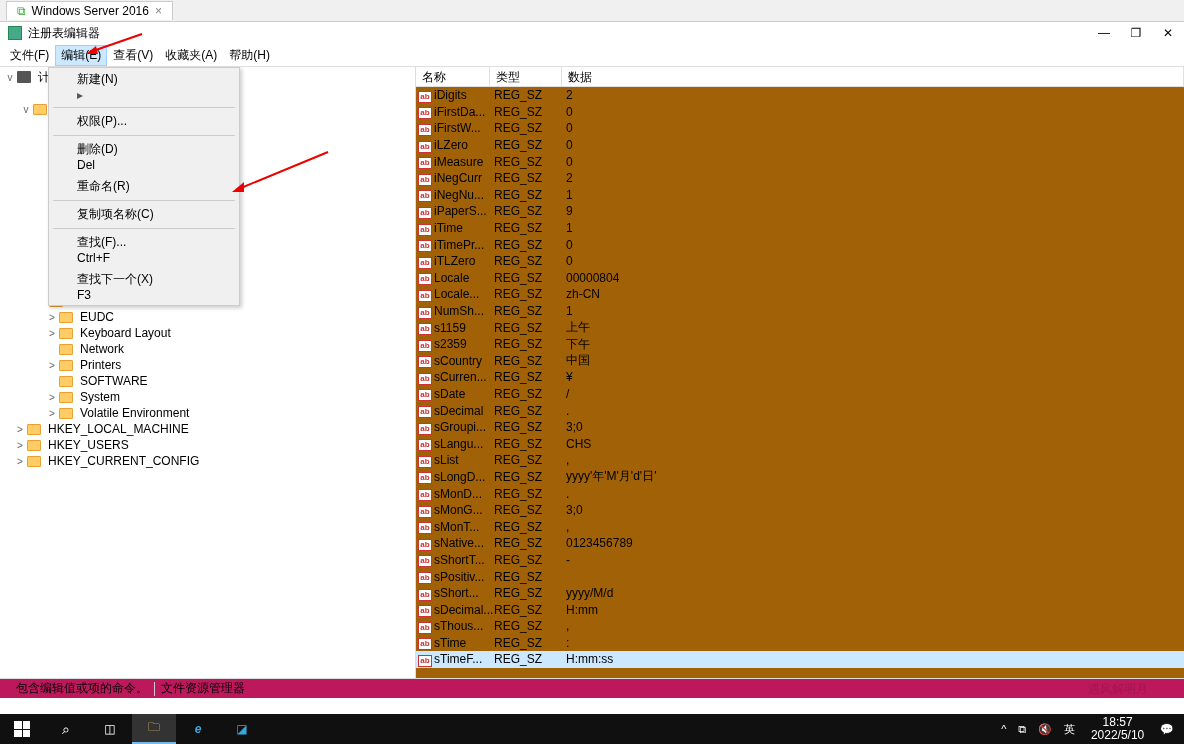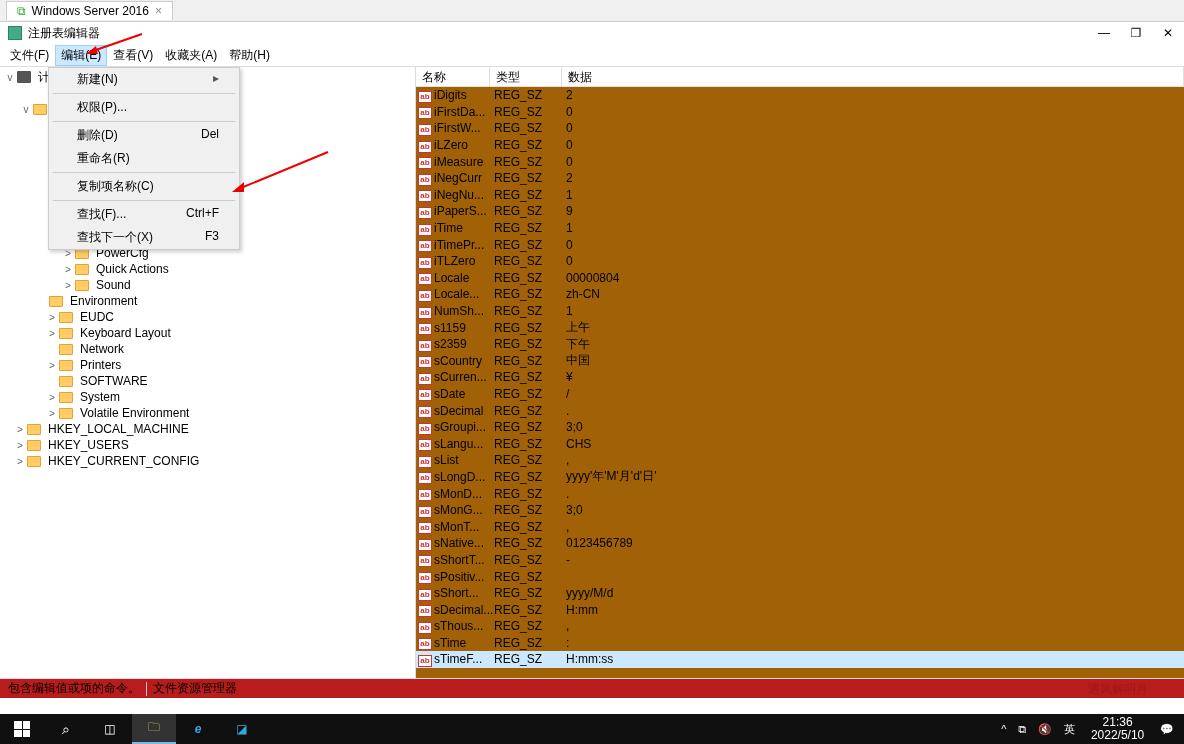--- a/index.html
+++ b/index.html
@@ -19,36 +19,36 @@
 .tree-panel { width: 416px; border-right: 1px solid #ddd; overflow: hidden; position: relative; }
 .tree-content { padding-top: 2px; }
 .tree-row { display: flex; align-items: center; height: 16px; padding-left: 4px; white-space: nowrap; cursor: pointer; }
 .tree-toggle { width: 12px; text-align: center; color: #666; font-size: 10px; }
 .tree-icon { width: 16px; height: 14px; margin-right: 4px; display: flex; align-items: center; justify-content: center; }
 .folder-icon { width: 14px; height: 11px; background: #fc6; border: 1px solid #e8a030; border-radius: 1px; }
 .computer-icon { width: 14px; height: 12px; background: #555; border-radius: 1px; }
 .tree-label { padding: 0 2px; }
 .tree-label.selected { background: #cce8ff; border: 1px solid #99d1ff; }
 .dropdown-menu { position: absolute; top: 0; left: 48px; width: 192px; background: #f0f0f0; border: 1px solid #ccc; box-shadow: 2px 2px 4px rgba(0,0,0,0.2); z-index: 100; }
-.dropdown-item { display: flex; justify-content: space-between; padding: 3px 20px 3px 28px; cursor: pointer; }
+.dropdown-item { display: flex; justify-content: space-between; padding: 3px 20px 3px 28px; cursor: pointer; flex-direction: column; }
 .dropdown-item .arrow { color: #555; }
 .dropdown-sep { height: 1px; background: #ccc; margin: 2px 4px; }
 .list-panel { flex: 1; overflow: hidden; background: #a16207; position: relative; }
 .list-header { display: flex; height: 20px; border-bottom: 1px solid #e0e0e0; background: #fff; }
 .list-header div { padding: 2px 6px; border-right: 1px solid #e0e0e0; }
 .col-name { width: 74px; } .col-type { width: 72px; } .col-data { flex: 1; }
 .list-body { height: 592px; overflow: hidden; }
 .list-row { display: flex; height: 16.6px; align-items: center; cursor: pointer; }
 .list-row.selected { background: #cce8ff; }
 .list-row .icon { width: 18px; text-align: center; }
 .ab-icon { display: inline-block; width: 14px; height: 12px; background: #fff; border: 1px solid #c33; font-size: 8px; line-height: 10px; text-align: center; color: #c33; font-weight: bold; }
 .list-row .name { width: 60px; overflow: hidden; text-overflow: ellipsis; white-space: nowrap; }
 .list-row .type { width: 72px; }
 .list-row .data { flex: 1; overflow: hidden; text-overflow: ellipsis; white-space: nowrap; }
-.status-bar { height: 20px; border-top: 1px solid #ddd; display: flex; align-items: center; padding-left: 8px; background: #b91c1c; }
+.status-bar { height: 20px; border-top: 1px solid #ddd; display: flex; align-items: center; padding-left: 16px; background: #be185d; }
 .status-sep { width: 1px; height: 14px; background: #ccc; margin: 0 6px; }
 .taskbar { position: absolute; bottom: 0; left: 0; right: 0; height: 30px; background: #101010; display: flex; align-items: center; color: #fff; }
 .taskbar-left { display: flex; align-items: center; height: 100%; }
 .taskbar-btn { width: 44px; height: 30px; display: flex; align-items: center; justify-content: center; cursor: pointer; }
 .start-icon { width: 16px; height: 16px; display: grid; grid-template-columns: 1fr 1fr; grid-template-rows: 1fr 1fr; gap: 1px; }
 .start-icon span { background: #fff; }
 .taskbar-right { margin-left: auto; display: flex; align-items: center; height: 100%; padding-right: 4px; }
 .tray-icon { padding: 0 6px; font-size: 11px; }
 .taskbar-time { text-align: center; padding: 0 10px; line-height: 13px; font-size: 11px; }
 .watermark { position: absolute; right: 36px; bottom: 46px; color: rgba(0,0,0,0.15); font-size: 12px; }
@@ -569,18 +569,18 @@
     <div class="taskbar-btn">
         <span style="color:#3ad">◪</span>
       </div>
   </div>
   <div class="taskbar-right">
     <span class="tray-icon">^</span>
     <span class="tray-icon">⧉</span>
     <span class="tray-icon" style="color:#e44">🔇</span>
     <span class="tray-icon">英</span>
     <div class="taskbar-time">
-      <div>21:36</div>
+      <div>18:57</div>
       <div>2022/5/10</div>
     </div>
     <span class="tray-icon">💬</span>
   </div>
 </div>
 
 </body></html>

